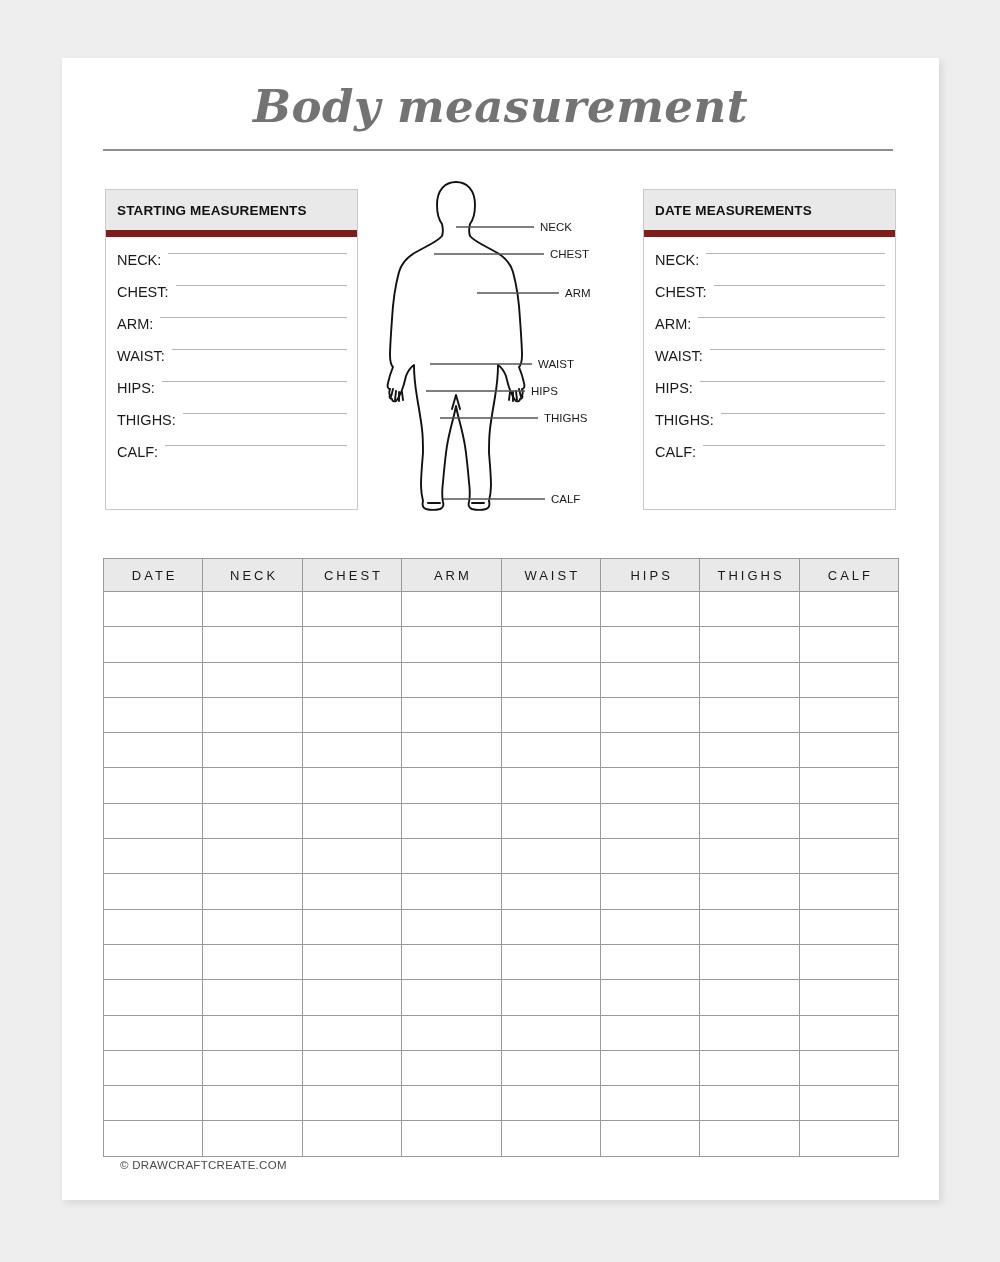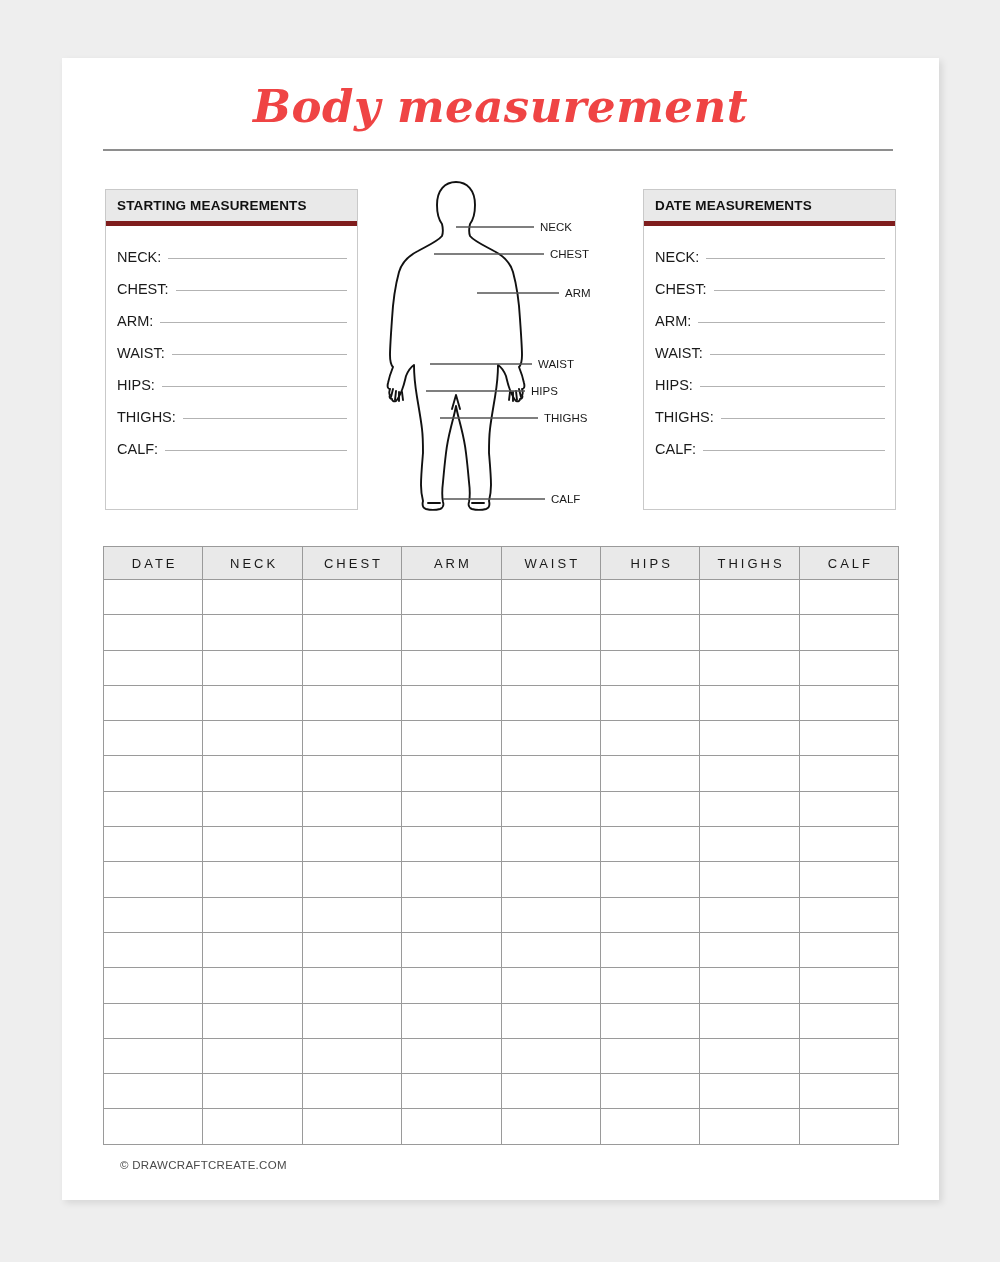--- a/index.html
+++ b/index.html
@@ -22,21 +22,21 @@
   #title {
     position: absolute;
     left: 0; top: 26px;
     width: 877px;
     text-align: center;
     font-family: "DejaVu Serif", serif;
     font-style: italic;
     font-weight: 700;
     font-size: 45px;
     letter-spacing: 0.5px;
-    color: #ef4444;
+    color: #737373;
     line-height: 1;
   }
   #title-rule {
     position: absolute;
     left: 41px; top: 91px;
     width: 790px; height: 2px;
     background: #8e8e8e;
   }
 
   
@@ -44,35 +44,35 @@
     position: absolute;
     top: 131px;
     width: 253px;
     height: 321px;
     border: 1px solid #c9c9c9;
     background: #ffffff;
   }
   #panel-start { left: 43px; }
   #panel-goal  { left: 581px; }
   .panel-header {
-    height: 36px;
+    height: 47px;
     background: #e9e9e9;
-    border-bottom: 5px solid #7f1d1d;
+    border-bottom: 7px solid #7f1d1d;
     display: flex;
     align-items: center;
     padding-left: 11px;
     font-size: 13.5px;
     font-weight: 700;
     letter-spacing: 0.15px;
     color: #111111;
   }
   .panel-rows { padding: 16px 10px 0 11px; }
   .mrow {
     display: flex;
-    align-items: center;
+    align-items: flex-start;
     height: 32px;
   }
   .mlabel {
     font-size: 14.5px;
     color: #1a1a1a;
     white-space: nowrap;
     padding-right: 7px;
     line-height: 1;
     padding-bottom: 2px;
   }
@@ -86,21 +86,21 @@
   #diagram {
     position: absolute;
     left: 300px; top: 115px;
     width: 290px; height: 350px;
   }
   #diagram svg { display: block; }
 
   
   #log-table {
     position: absolute;
-    left: 41px; top: 488px;
+    left: 41px; top: 500px;
     width: 795px;
     border-collapse: collapse;
     table-layout: fixed;
   }
   #log-table th {
     height: 33px;
     background: #e9e9e9;
     border: 1px solid #9a9a9a;
     font-size: 13px;
     font-weight: 400;

